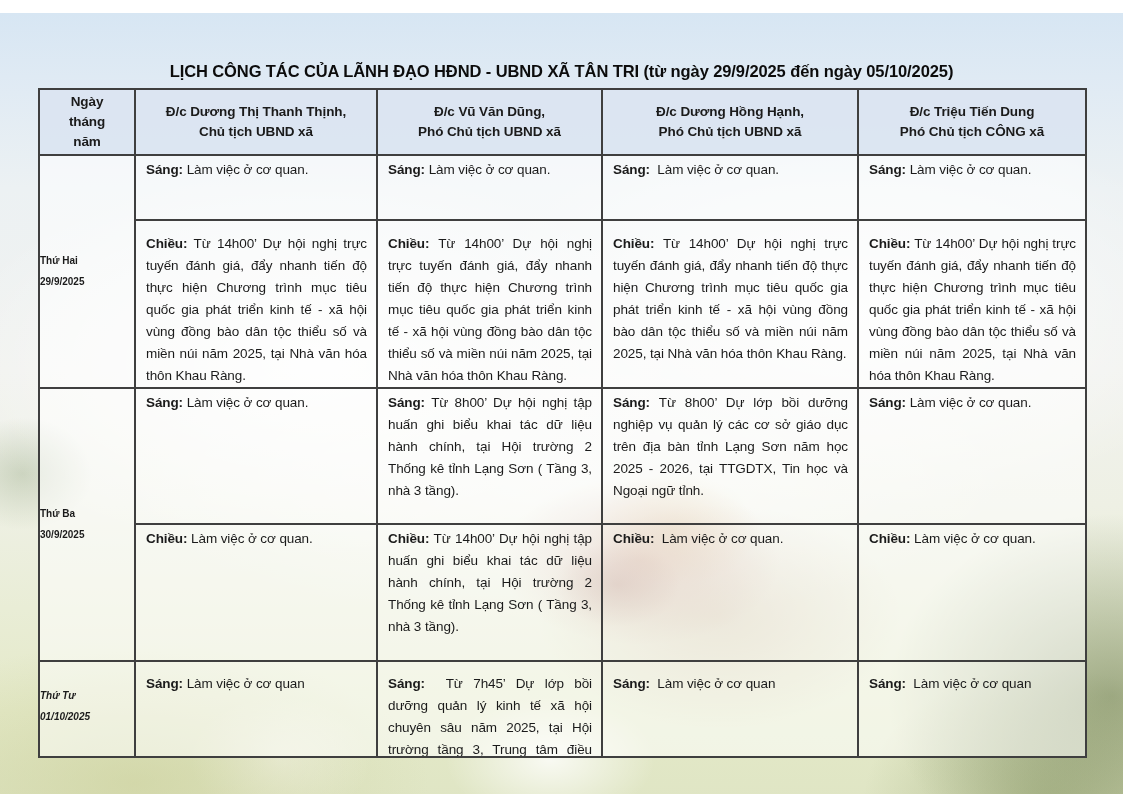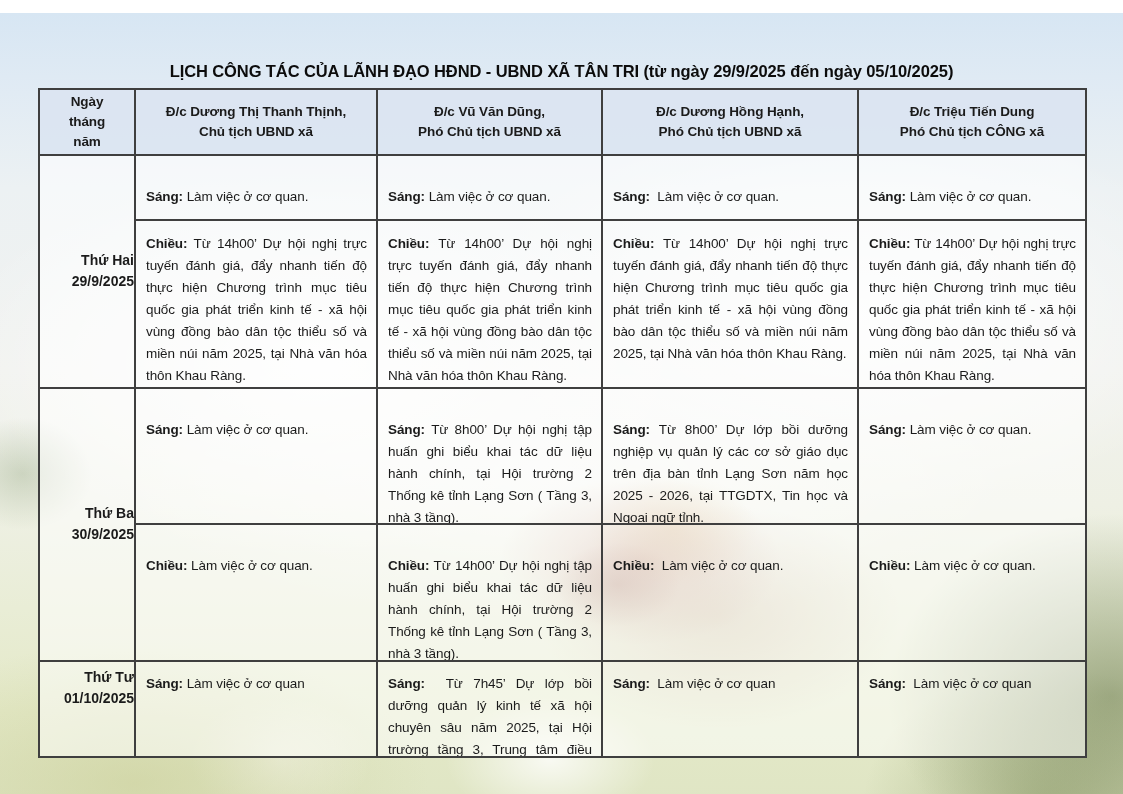--- a/index.html
+++ b/index.html
@@ -45,27 +45,27 @@
   th{background:rgba(219,229,241,0.95);font-weight:bold;}
   td{background:rgba(255,255,255,0.55);}
   .headbox{
     box-sizing:border-box;height:64px;display:flex;flex-direction:column;
     justify-content:center;align-items:center;text-align:center;
     font-size:13.5px;line-height:20px;letter-spacing:-0.1px;
   }
   .headbox .corner{width:52px;}
   .daybox{
     box-sizing:border-box;display:flex;flex-direction:column;
-    justify-content:center;align-items:flex-end;text-align:center;
-    font-weight:bold;font-size:14px;line-height:21px;
-  }
-  .daybox.top{justify-content:flex-start;padding-top:5px;}
+    justify-content:center;align-items:flex-start;text-align:center;
+    font-weight:bold;font-size:10px;line-height:21px;
+  }
+  .daybox.top{justify-content:flex-start;padding-top:23px;font-style:italic;}
   .cellbox{
     box-sizing:border-box;overflow:hidden;
-    padding:30px 9px 4px 10px;
+    padding:3px 9px 4px 10px;
     font-size:13.5px;line-height:22px;letter-spacing:-0.1px;
     text-align:justify;
   }
   .cellbox .lbl{font-weight:bold;}
   .h63{height:63px;}  .h166{height:166px;padding-top:12px;}
   .h134{height:134px;} .h135{height:135px;}
   .h94{height:94px;padding-top:11px;}
   .dh229{height:229px;} .dh269{height:269px;} .dh94{height:94px;}
 </style>
 </head>

